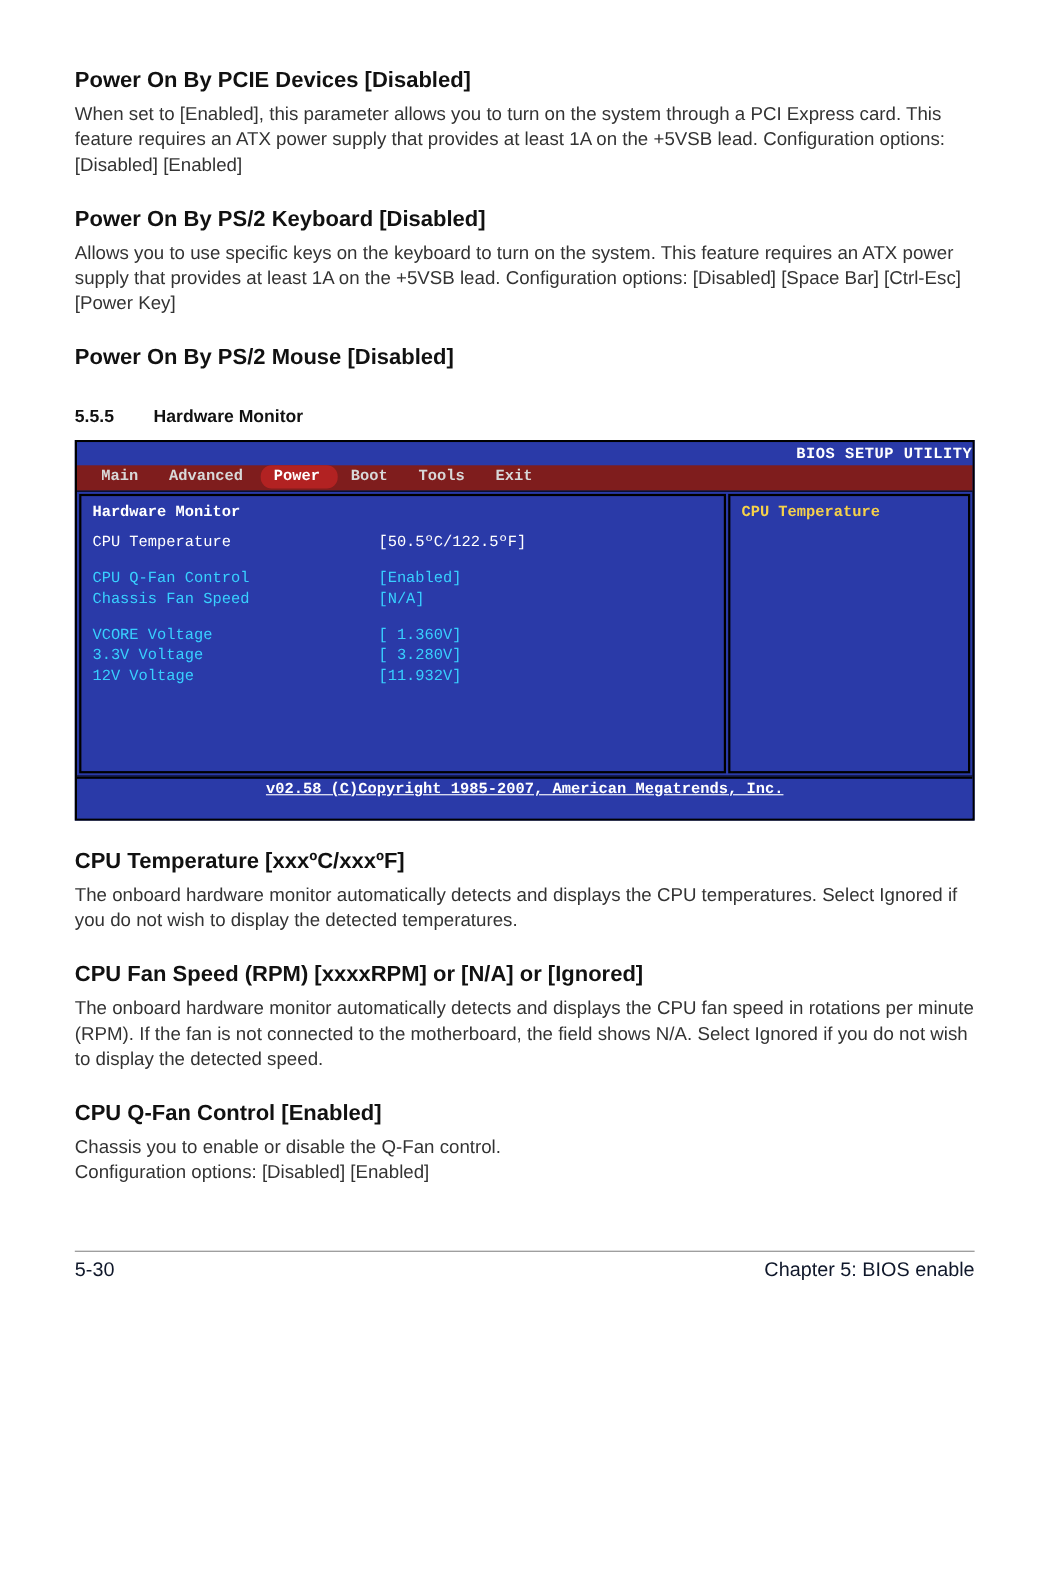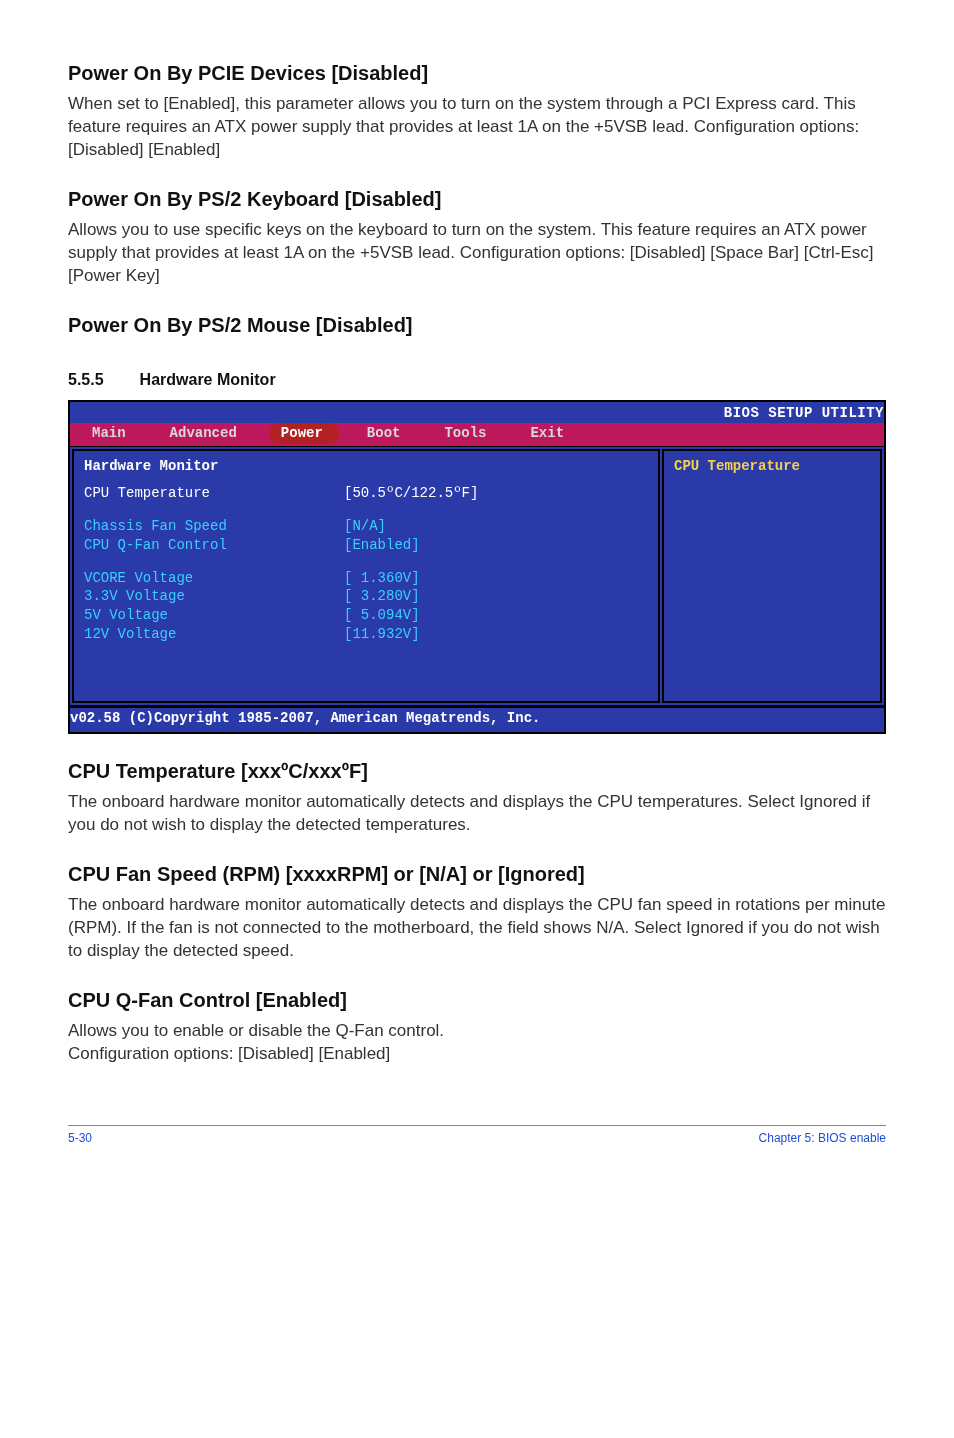--- a/index.html
+++ b/index.html
@@ -49,23 +49,23 @@
   .bios-title {
     text-align: right;
     color: #ffffff;
     font-weight: bold;
     background: #2a3aa8;
     padding-top: 2px;
     letter-spacing: 0.5px;
   }
   .bios-tabs {
     display: flex;
-    background: #be185d;
+    background: #7f1d1d;
     padding: 0 10px 2px 10px;
-    gap: 16px;
+    gap: 0;
   }
   .bios-tab {
     color: #d8d8d8;
     font-weight: bold;
     padding: 1px 16px 1px 12px;
   }
   .bios-tab.active {
     background: #b22222;
     color: #ffffff;
     border-radius: 10px;
@@ -112,36 +112,37 @@
   }
   .bios-value.sel {
     color: #ffffff;
   }
   .bios-spacer { height: 14px; }
   .bios-help {
     color: #f5d14a;
     font-weight: bold;
   }
   .bios-footer {
-    text-align: left;
+    text-align: center;
     color: #ffffff;
     background: #2a3aa8;
     border-top: 2px solid #000;
-    padding: 1px 0 4px 0;
-    font-weight: bold;
+    padding: 1px 0 16px 0;
+    font-weight: bold;
+    text-decoration: underline;
   }
 
   .footer-row {
     margin-top: 60px;
     border-top: 1px solid #888;
     padding-top: 4px;
     display: flex;
     justify-content: space-between;
-    font-size: 12px;
-    color: #1d4ed8;
+    font-size: 18px;
+    color: #0f172a;
   }
 </style>
 </head>
 <body>
 
 <div>
   <h3 class="sec-heading">Power On By PCIE Devices [Disabled]</h3>
   <p class="body-text">When set to [Enabled], this parameter allows you to turn on the system through a PCI Express card. This feature requires an ATX power supply that provides at least 1A on the +5VSB lead.  Configuration options: [Disabled] [Enabled]</p>
 </div>
 
@@ -172,39 +173,35 @@
     <div class="bios-body">
       <div class="bios-left">
         <div class="bios-panel-title">Hardware Monitor</div>
         <div id="bios-rows">
             <div class="bios-row">
               <span class="bios-label sel">CPU Temperature</span>
               <span class="bios-value sel">[50.5ºC/122.5ºF]</span>
             </div>
             <div class="bios-spacer"></div>
             <div class="bios-row">
+              <span class="bios-label">CPU Q-Fan Control</span>
+              <span class="bios-value">[Enabled]</span>
+            </div>
+            <div class="bios-row">
               <span class="bios-label">Chassis Fan Speed</span>
               <span class="bios-value">[N/A]</span>
             </div>
-            <div class="bios-row">
-              <span class="bios-label">CPU Q-Fan Control</span>
-              <span class="bios-value">[Enabled]</span>
-            </div>
             <div class="bios-spacer"></div>
             <div class="bios-row">
               <span class="bios-label">VCORE Voltage</span>
               <span class="bios-value">[ 1.360V]</span>
             </div>
             <div class="bios-row">
               <span class="bios-label">3.3V Voltage</span>
               <span class="bios-value">[ 3.280V]</span>
-            </div>
-            <div class="bios-row">
-              <span class="bios-label">5V Voltage</span>
-              <span class="bios-value">[ 5.094V]</span>
             </div>
             <div class="bios-row">
               <span class="bios-label">12V Voltage</span>
               <span class="bios-value">[11.932V]</span>
             </div>
           </div>
       </div>
       <div class="bios-right">
         <div class="bios-help">CPU Temperature</div>
       </div>
@@ -218,20 +215,20 @@
   <p class="body-text">The onboard hardware monitor automatically detects and displays the CPU temperatures. Select Ignored if you do not wish to display the detected temperatures.</p>
 </div>
 
 <div>
   <h3 class="sec-heading mt">CPU Fan Speed (RPM) [xxxxRPM] or [N/A] or [Ignored]</h3>
   <p class="body-text">The onboard hardware monitor automatically detects and displays the CPU fan speed in rotations per minute (RPM). If the fan is not connected to the motherboard, the field shows N/A. Select Ignored if you do not wish to display the detected speed.</p>
 </div>
 
 <div>
   <h3 class="sec-heading mt">CPU Q-Fan Control [Enabled]</h3>
-  <p class="body-text" style="white-space: pre-line;">Allows you to enable or disable the Q-Fan control.
+  <p class="body-text" style="white-space: pre-line;">Chassis you to enable or disable the Q-Fan control.
 Configuration options: [Disabled] [Enabled]</p>
 </div>
 
 <div class="footer-row">
   <span>5-30</span>
   <span>Chapter 5: BIOS enable</span>
 </div>
 
 </body></html>

